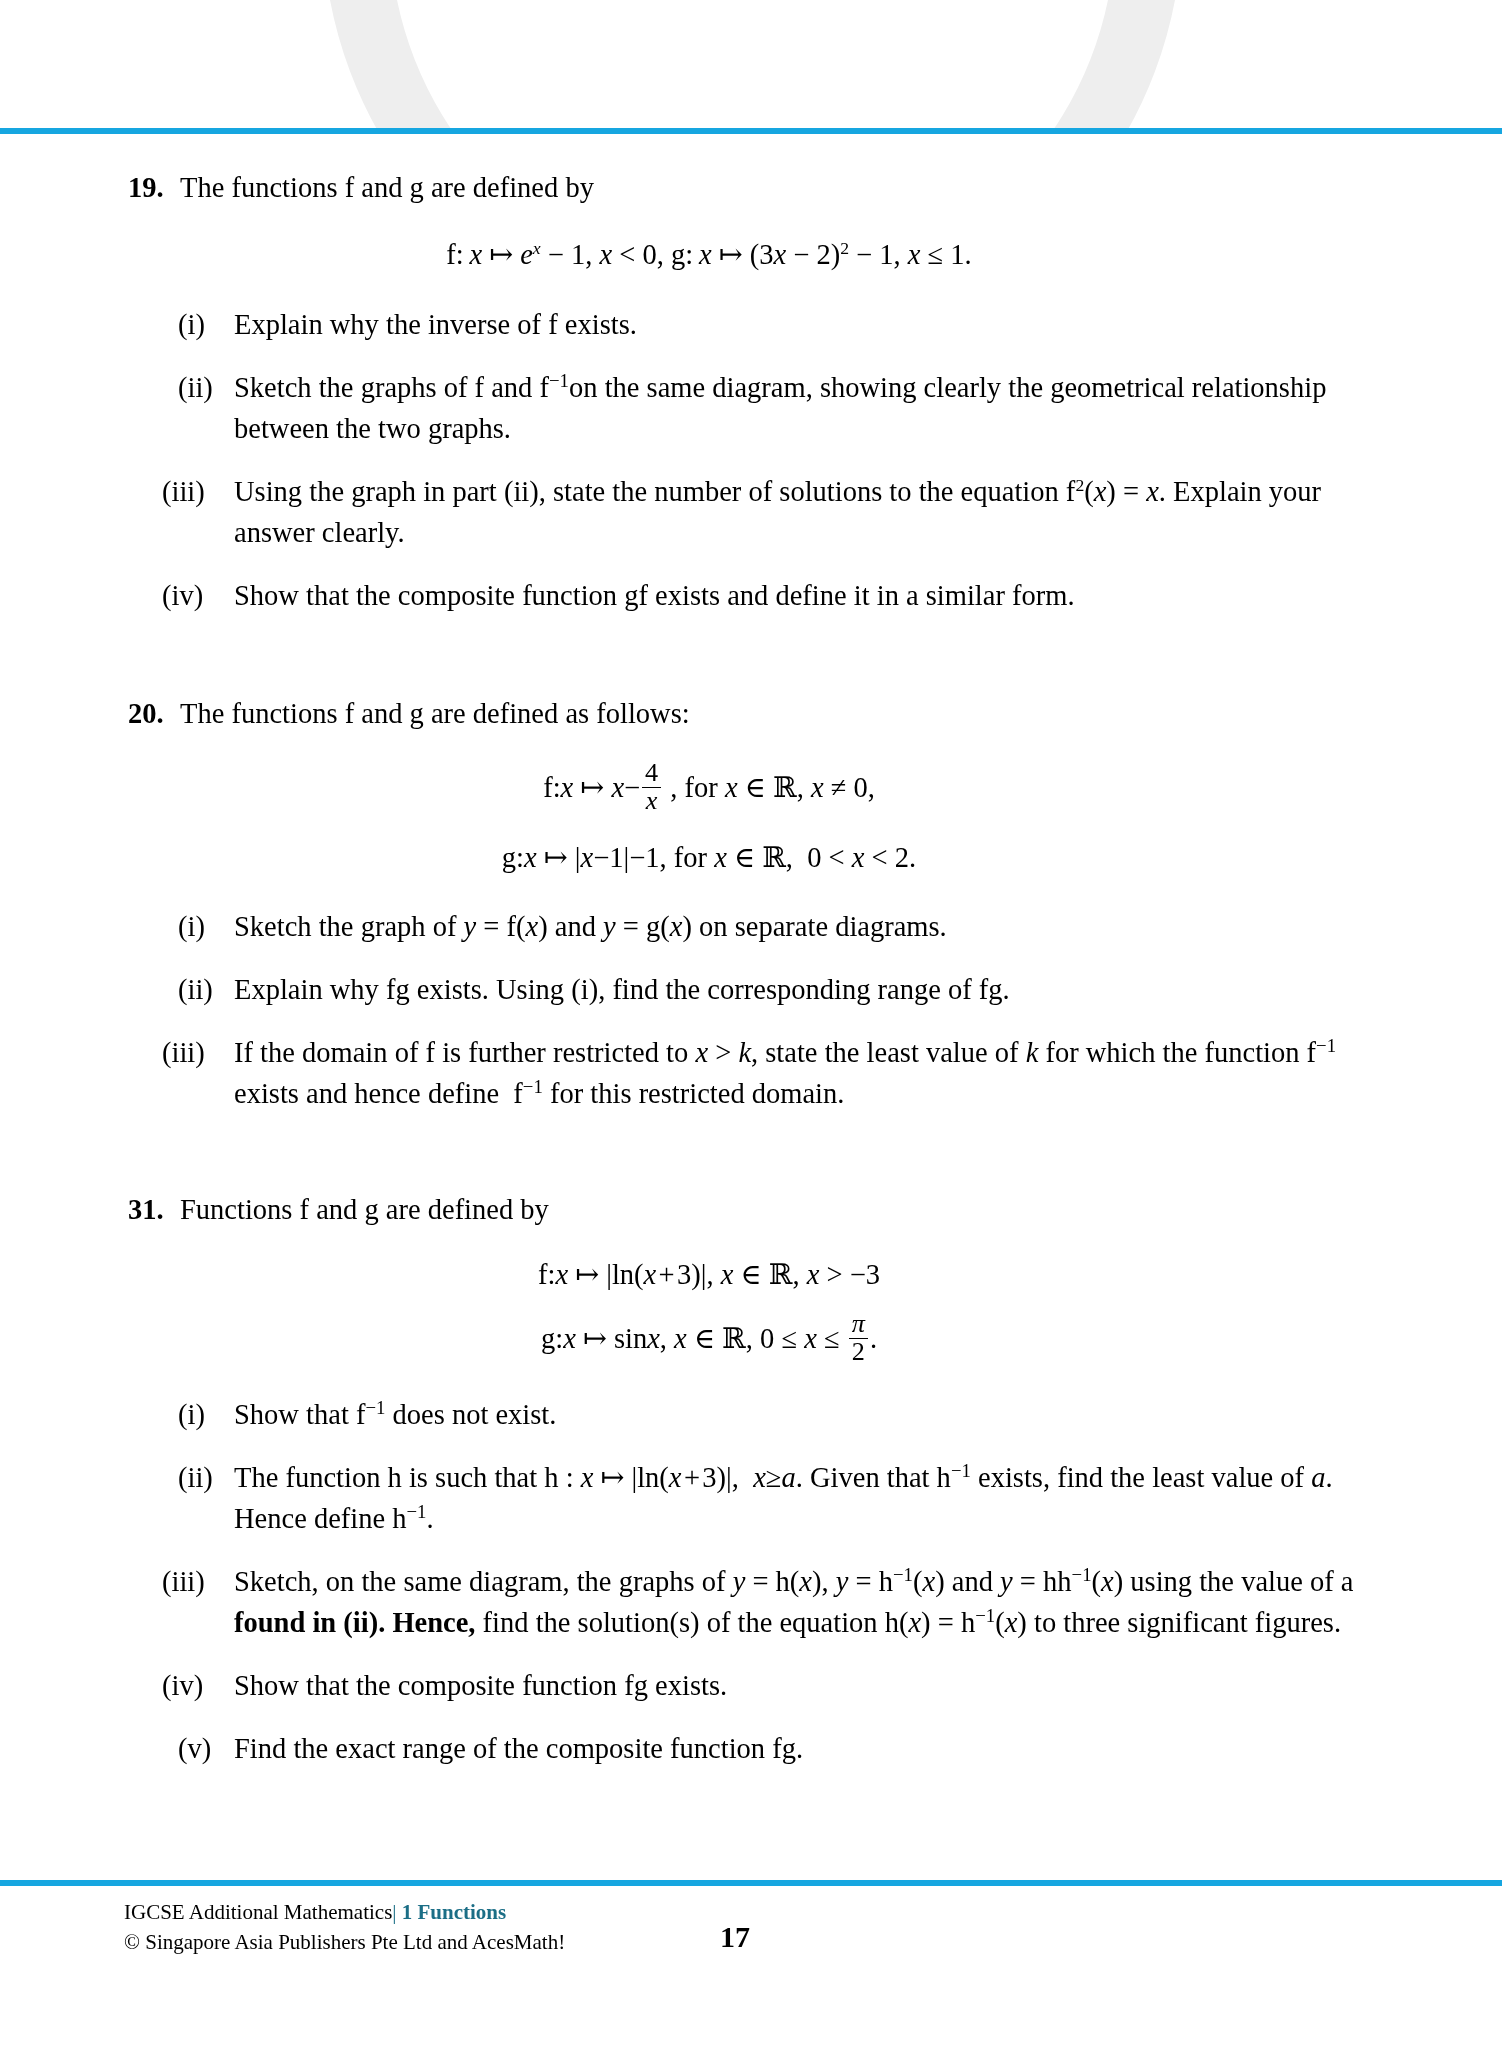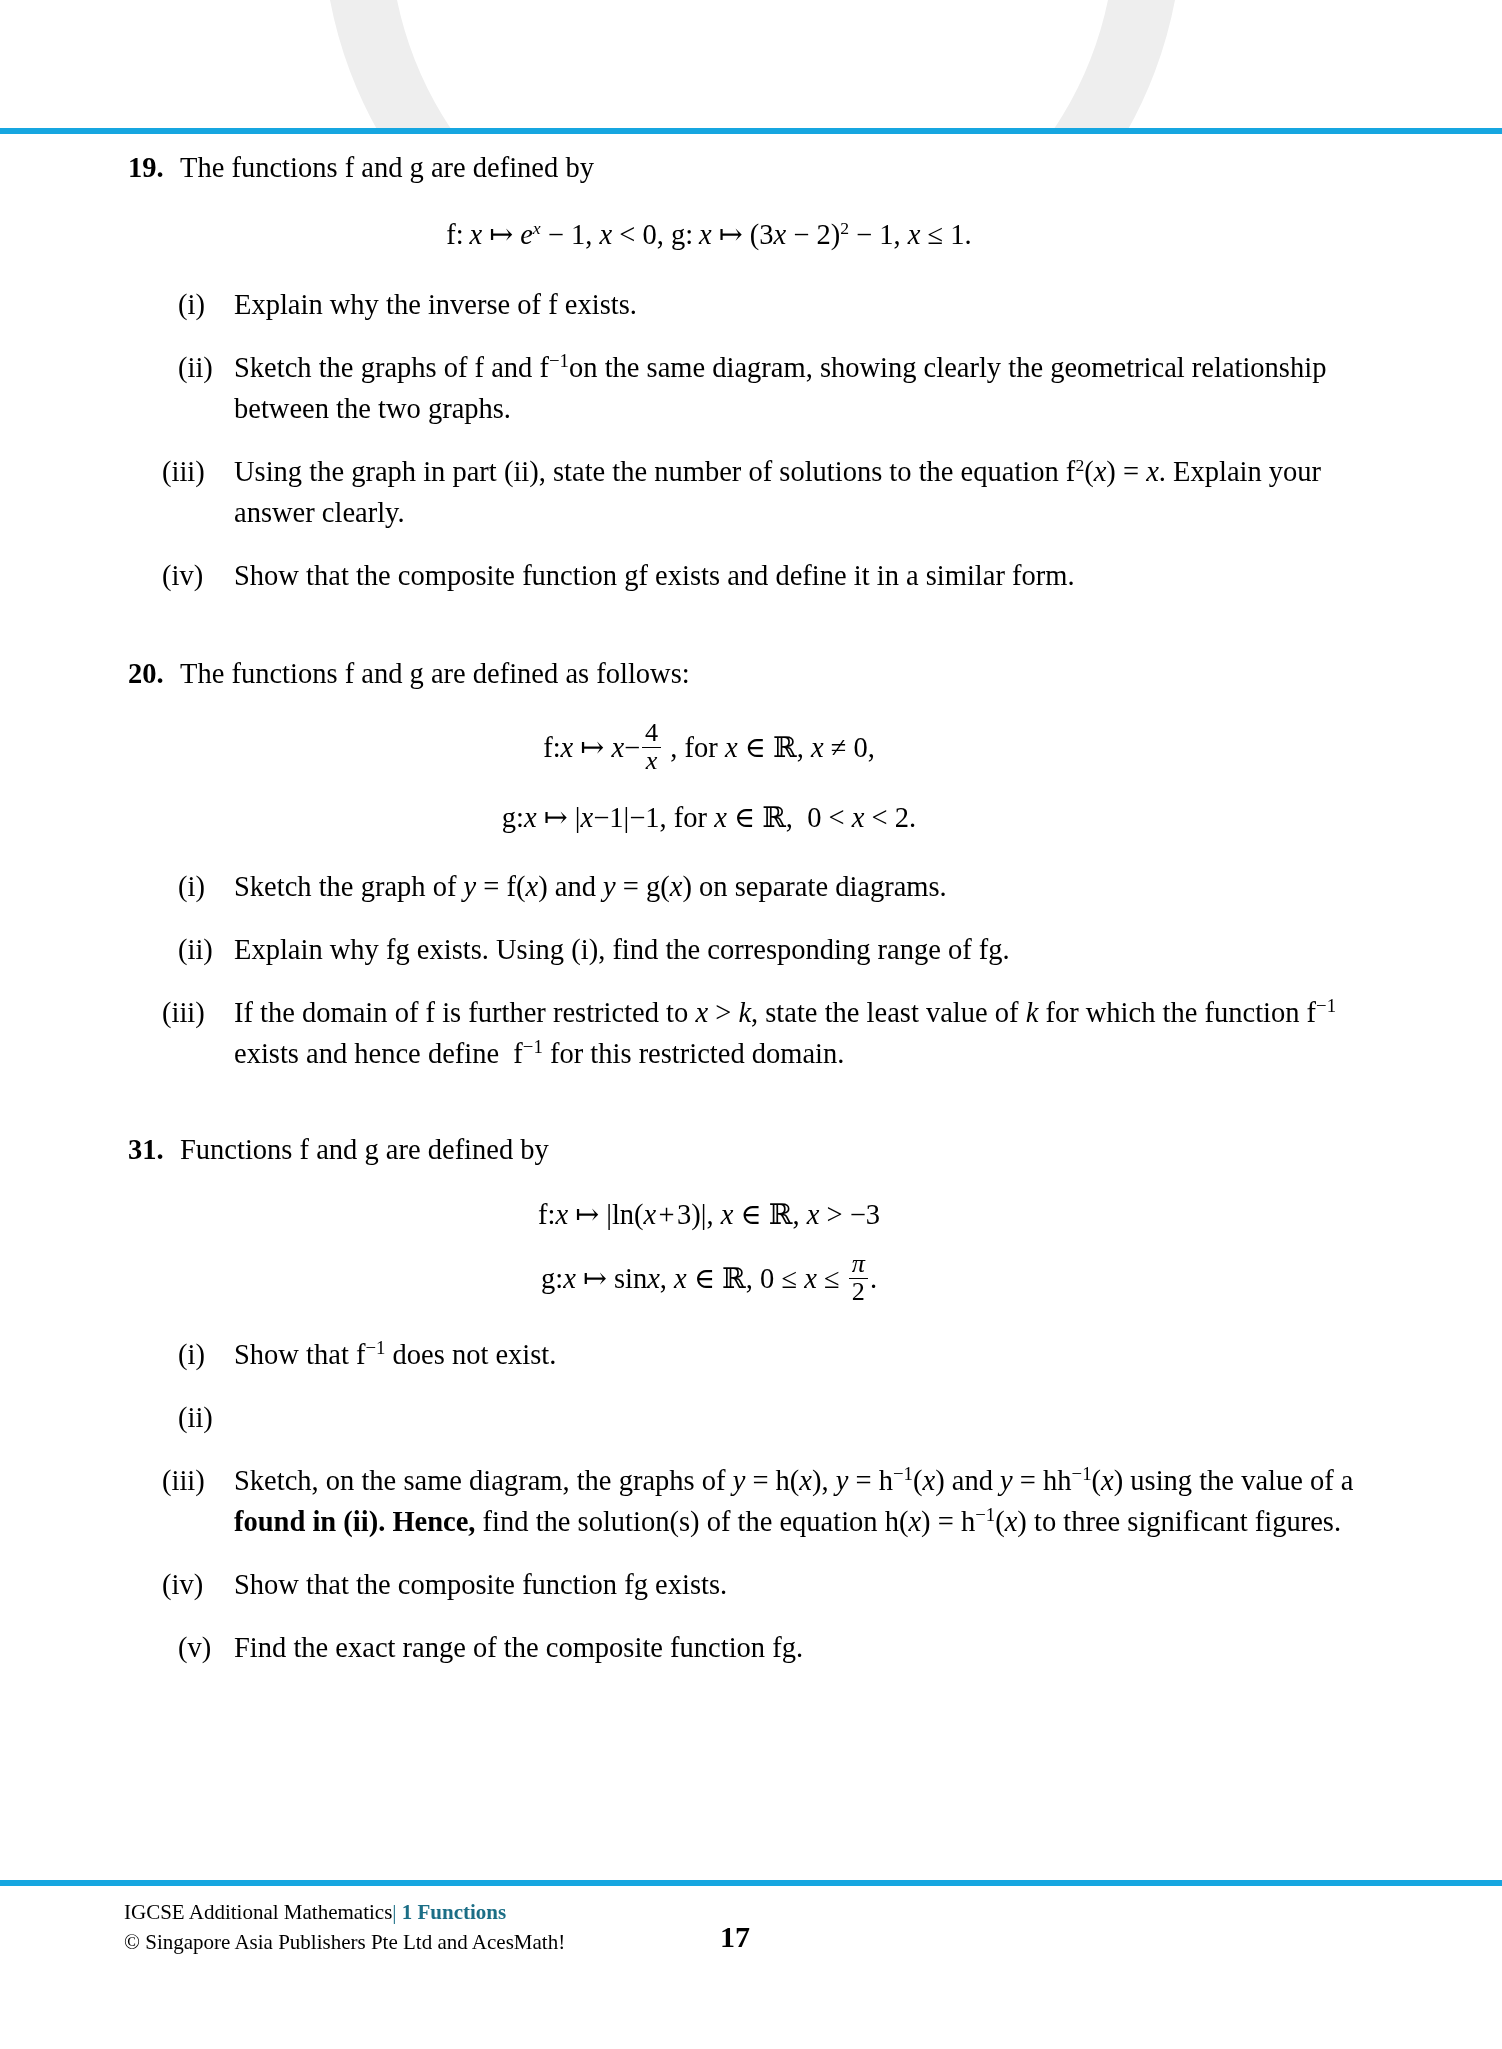--- a/index.html
+++ b/index.html
@@ -57,21 +57,21 @@
     font-size: 28.5px;
     line-height: 1.42;
     padding-left: 128px;
   }
   .q-num {
     font-weight: bold;
     width: 52px;
     flex: 0 0 52px;
     text-align: left;
   }
-  .q-head-text { flex: 1 1 auto; }
+  .q-head-text { flex: 1 1 auto; margin-top: 20px; }
 
   .display-eq {
     text-align: center;
     font-size: 28.5px;
     line-height: 1.3;
     padding-right: 84px;
   }
 
   .part-row {
     display: flex;
@@ -248,20 +248,21 @@
       <span class="nb">0 ≤ <span class="mi">x</span> ≤ <span class="frac"><span class="num"><span class="mi">π</span></span><span class="den">2</span></span>.</span>
     </div>
 
     <div class="part-row" style="margin-top:28px;">
       <span class="part-label w-narrow">(i)</span>
       <span class="part-text">Show that f<sup class="sm">−1</sup> does not exist.</span>
     </div>
 
     <div class="part-row" style="margin-top:22px;">
       <span class="part-label w-wide">(ii)</span>
+      <span class="part-text">The function h is such that h : <span class="mi">x</span> ↦ |ln(<span class="mi">x</span> + 3)|,&nbsp; <span class="mi">x</span>≥<span class="mi">a</span>. Given that h<sup class="sm">−1</sup> exists, find the least value of <span class="mi">a</span>. Hence define h<sup class="sm">−1</sup>.</span>
     </div>
 
     <div class="part-row" style="margin-top:22px; padding-left:162px;">
       <span class="part-label w-wide" style="width:72px;">(iii)</span>
       <span class="part-text">Sketch, on the same diagram, the graphs of <span class="mi">y</span> = h(<span class="mi">x</span>), <span class="mi">y</span> = h<sup class="sm">−1</sup>(<span class="mi">x</span>) and <span class="mi">y</span> = hh<sup class="sm">−1</sup>(<span class="mi">x</span>) using the value of a <span class="bold">found in (ii). Hence,</span> find the solution(s) of the equation h(<span class="mi">x</span>) = h<sup class="sm">−1</sup>(<span class="mi">x</span>) to three significant figures.</span>
     </div>
 
     <div class="part-row" style="margin-top:22px; padding-left:162px;">
       <span class="part-label w-wide" style="width:72px;">(iv)</span>
       <span class="part-text">Show that the composite function fg exists.</span>

